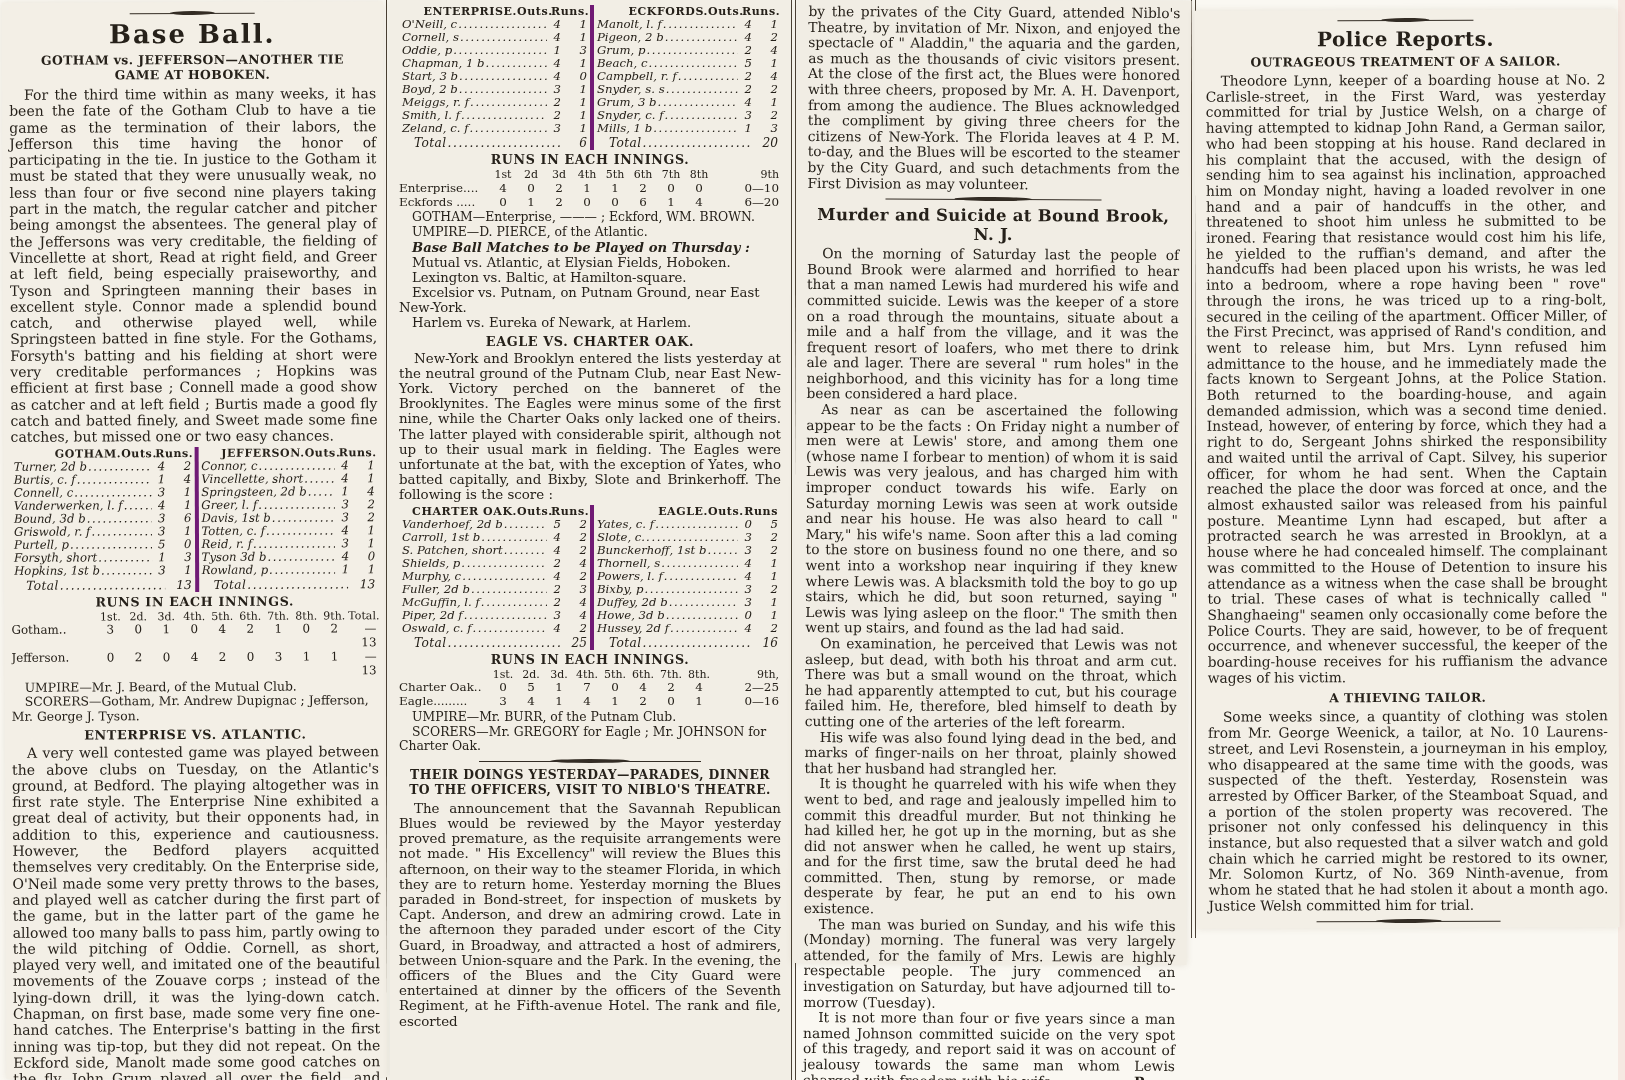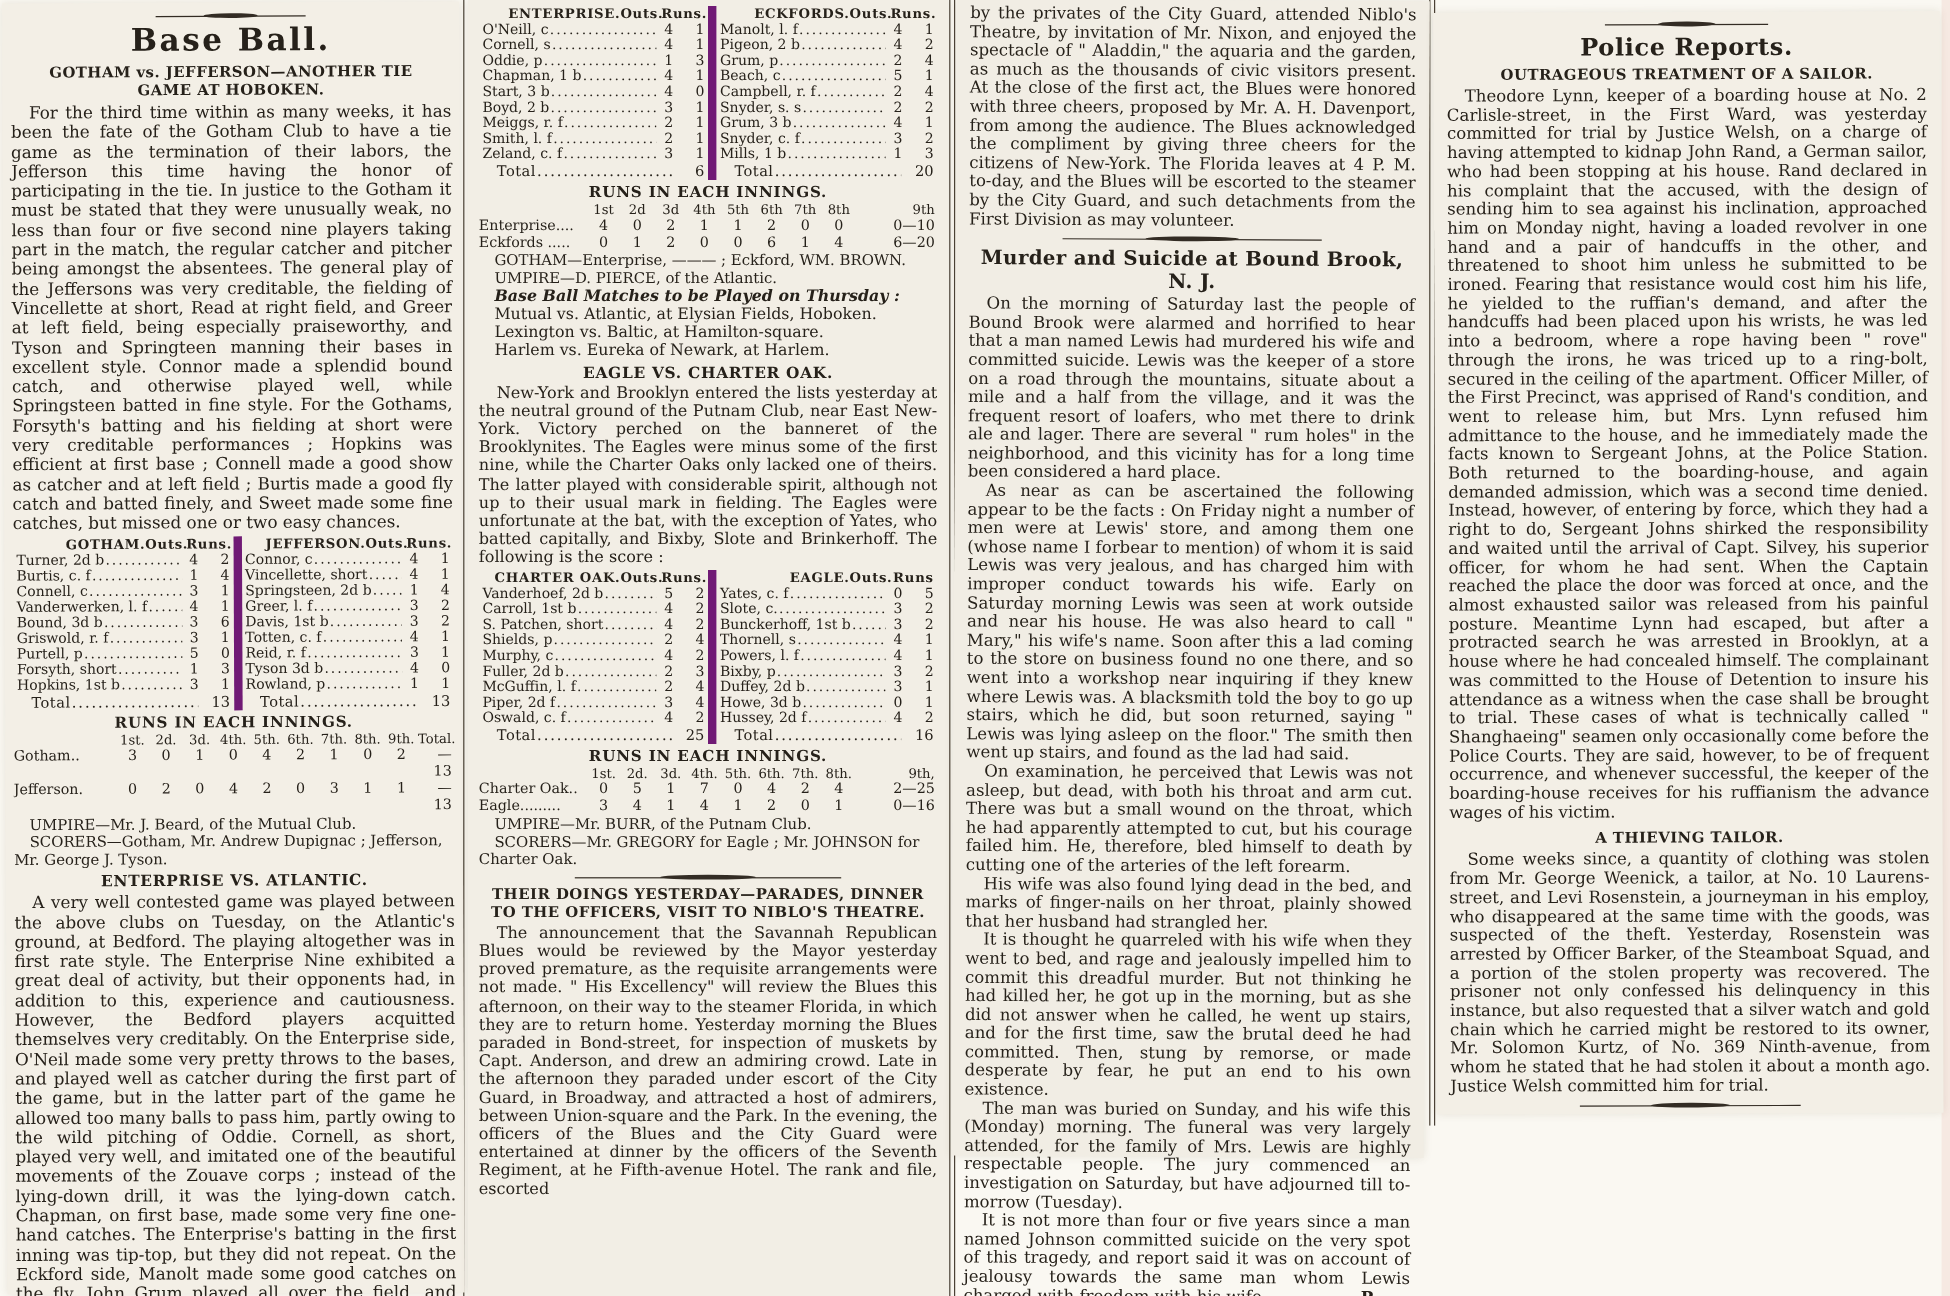--- a/index.html
+++ b/index.html
@@ -30,26 +30,26 @@
   .bt{text-align:justify;}
   .bt p{margin:0;text-indent:15px;}
   .bt p.noind{text-indent:0;}
   .c1{font-size:14px;line-height:16.3px;}
   .c2{font-size:13.4px;line-height:15.2px;}
   .c3{font-size:13.8px;line-height:15.6px;}
   .c4{font-size:13.8px;line-height:15.7px;}
 
   .boxscore{display:flex;font-size:11.7px;line-height:13px;margin:2px 0 1px;}
   .half{width:50%;padding:0 3px;box-sizing:border-box;}
-  .half.rt{border-left:7px solid #701a75;}
+  .half.rt{border-left:4px solid #701a75;}
   .thead{display:flex;font-weight:bold;font-size:11px;letter-spacing:.6px;}
   .thead .team{flex:1.5;text-align:right;}
   .thead .olab{width:34px;text-align:right;}
   .thead .rlab{width:36px;text-align:right;}
-  .prow{display:flex;align-items:baseline;}
+  .prow{display:flex;align-items:baseline;font-style:italic;}
   .nm{white-space:nowrap;}
   .dots{flex:1;overflow:hidden;white-space:nowrap;margin:0 1px;}
   .dots::before{content:"..........................................................";letter-spacing:1.6px;}
   .outs{width:13px;text-align:right;}
   .runs{width:26px;text-align:right;}
   .trow{margin-top:2px;font-size:12.2px;}
   .trow .nm{padding-left:12px;letter-spacing:.4px;}
 
   .innings{margin:1px 0;}
   .ihead{font-size:12.6px;font-weight:bold;text-align:center;letter-spacing:.7px;margin:2px 0 1px;}
@@ -502,20 +502,21 @@
   <p class="attr">GOTHAM—Enterprise, ——— ; Eckford, WM. BROWN.</p>
   <p class="attr">UMPIRE—D. PIERCE, of the Atlantic.</p>
 
   <div class="mlist">
     <p class="ital">Base Ball Matches to be Played on Thursday :</p>
     <div>
       <p>Mutual vs. Atlantic, at Elysian Fields, Hoboken.</p>
 
       <p>Lexington vs. Baltic, at Hamilton-square.</p>
 
+      <p>Excelsior vs. Putnam, on Putnam Ground, near East New-York.</p>
 
       <p>Harlem vs. Eureka of Newark, at Harlem.</p>
     </div>
   </div>
 
   <div class="xhead">EAGLE VS. CHARTER OAK.</div>
   <div class="bt c2">
       <p>New-York and Brooklyn entered the lists yesterday at the neutral ground of the Putnam Club, near East New-York. Victory perched on the banneret of the Brooklynites. The Eagles were minus some of the first nine, while the Charter Oaks only lacked one of theirs. The latter played with considerable spirit, although not up to their usual mark in fielding. The Eagles were unfortunate at the bat, with the exception of Yates, who batted capitally, and Bixby, Slote and Brinkerhoff. The following is the score :</p>
     </div>
 

